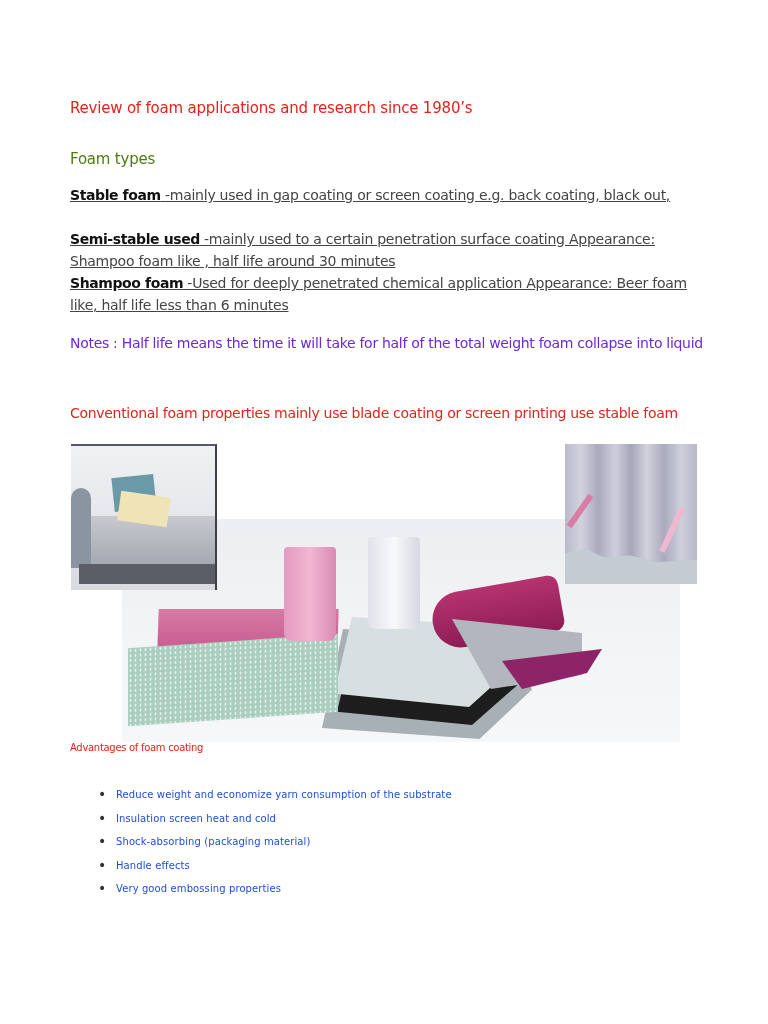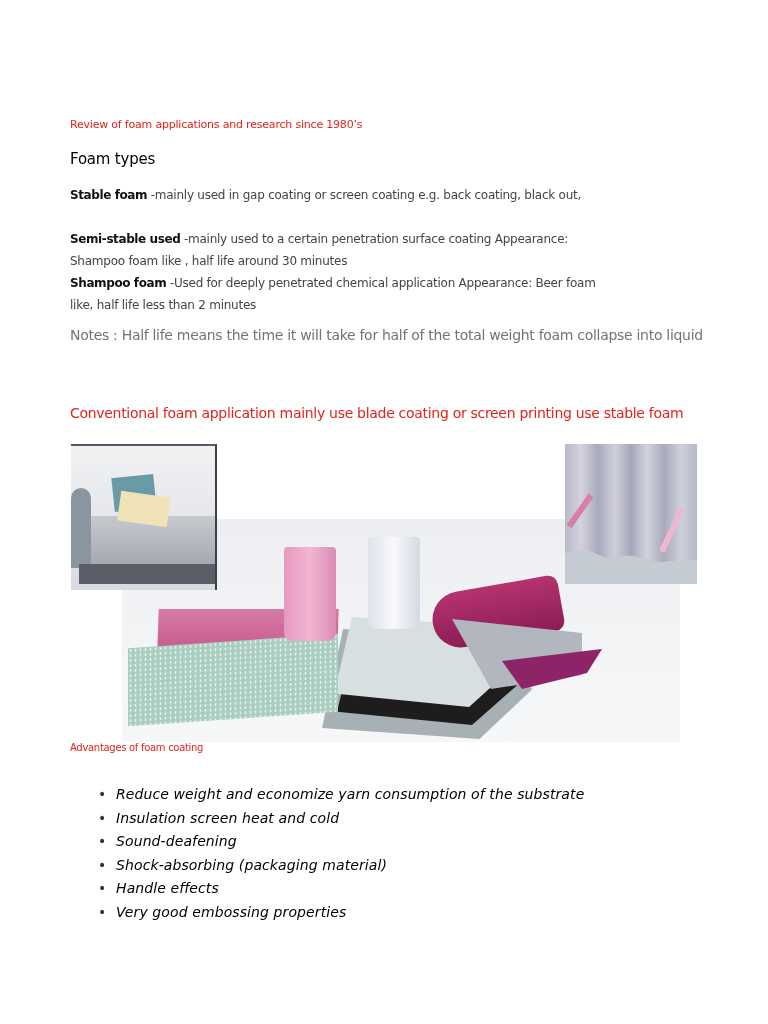--- a/index.html
+++ b/index.html
@@ -1,28 +1,28 @@
 <!DOCTYPE html>
 <html><head>
   <meta charset="utf-8">
   <style>
     * { margin: 0; padding: 0; box-sizing: border-box; }
     html, body { width: 768px; height: 1024px; background: #ffffff; overflow: hidden; }
     body { position: relative; font-family: "DejaVu Sans", sans-serif; }
     .abs { position: absolute; }
     .red { color: #e2231a; }
-    .title { left: 70px; top: 118px; font-size: 11px; letter-spacing: -0.2px; }
-    .h-types { left: 70px; top: 150px; font-size: 15px; color: #000000; letter-spacing: -0.2px; }
-    .para { left: 70px; width: 660px; font-size: 12px; line-height: 22px; color: #444; letter-spacing: -0.25px; }
+    .title { left: 70px; top: 99px; font-size: 15px; letter-spacing: -0.2px; }
+    .h-types { left: 70px; top: 150px; font-size: 15px; color: #4d7c0f; letter-spacing: -0.2px; }
+    .para { left: 70px; width: 660px; font-size: 14px; line-height: 22px; color: #444; letter-spacing: -0.25px; text-decoration: underline; }
     .para b { color: #111; font-weight: bold; letter-spacing: -0.4px; }
-    .notes { left: 70px; top: 324px; width: 660px; font-size: 14px; line-height: 22px; color: #737373; letter-spacing: -0.3px; }
+    .notes { left: 70px; top: 332px; width: 660px; font-size: 14px; line-height: 22px; color: #6d28d9; letter-spacing: -0.3px; }
     .conv { left: 70px; top: 402px; width: 660px; font-size: 14px; line-height: 22px; letter-spacing: -0.3px; }
     .adv { left: 70px; top: 742px; font-size: 10px; letter-spacing: -0.3px; }
     ul.list { position: absolute; left: 98px; top: 783px; list-style: none; }
-    ul.list li { font-size: 14px; line-height: 23.5px; color: #000000; letter-spacing: 0.1px; position: relative; padding-left: 18px; font-style: italic; }
+    ul.list li { font-size: 10px; line-height: 23.5px; color: #1d4ed8; letter-spacing: 0.1px; position: relative; padding-left: 18px; }
     ul.list li::before { content: "\2022"; position: absolute; left: 0; top: 0; color: #333; font-size: 14px; }
 
     
     .img-main { left: 122px; top: 519px; width: 558px; height: 223px; background: linear-gradient(180deg, #eceef1 0%, #f3f4f6 55%, #f6f7f8 100%); overflow: hidden; }
     .img-sofa { left: 71px; top: 444px; width: 146px; height: 146px; background: linear-gradient(180deg,#f0f1f3 0%,#e8e9ec 40%,#d9dadf 100%); border-top: 2px solid #555a66; border-right: 2px solid #3b3f48; overflow: hidden; }
     .img-curtain { left: 565px; top: 444px; width: 132px; height: 140px; background: linear-gradient(90deg,#b9b9c9 0%,#d3d3df 12%,#a9a9bd 25%,#cfcfdc 38%,#a5a6b9 50%,#d2d2de 62%,#a9aabc 75%,#cfd0dc 88%,#b7b8c8 100%); overflow: hidden; }
     .shape { position: absolute; }
   </style>
 </head>
 <body>
@@ -35,26 +35,26 @@
   <b>Stable foam</b><span> -mainly used in gap coating or screen coating e.g. back coating, black out,</span><br>
 </div>
 
 <div class="abs para" style="top:228px;">
   <b>Semi-stable used</b><span> -mainly used to a certain penetration surface coating Appearance:</span><br>
   <span>Shampoo foam like , half life around 30 minutes</span>
 </div>
 
 <div class="abs para" style="top:272px;">
   <b>Shampoo foam</b><span> -Used for deeply penetrated chemical application Appearance: Beer foam</span><br>
-  <span>like, half life less than 2 minutes</span>
+  <span>like, half life less than 6 minutes</span>
 </div>
 
 <div class="abs notes">Notes :   Half life means the time it will take for half of the total weight foam collapse into liquid</div>
 
-<div class="abs conv red">Conventional foam application mainly use blade coating or screen printing use stable foam</div>
+<div class="abs conv red">Conventional foam properties mainly use blade coating or screen printing use stable foam</div>
 
 <div class="abs img-main">
 
   <div class="shape" style="left:36px;top:90px;width:180px;height:42px;background:linear-gradient(180deg,#d77aa5,#c85b8f);transform:skewX(-2deg);"></div>
 
   <div class="shape" style="left:200px;top:110px;width:210px;height:110px;background:#a7b1b5;clip-path:polygon(10% 0,90% 10%,100% 55%,75% 100%,0 90%);"></div>
   <div class="shape" style="left:215px;top:118px;width:180px;height:88px;background:#1d1d1d;clip-path:polygon(10% 0,90% 10%,100% 55%,75% 100%,0 85%);"></div>
   <div class="shape" style="left:212px;top:98px;width:180px;height:90px;background:#d8dfe0;clip-path:polygon(10% 0,90% 10%,100% 55%,75% 100%,0 85%);"></div>
 
   <div class="shape" style="left:6px;top:122px;width:210px;height:78px;background-color:#a9cdbf;background-image:radial-gradient(#e9f2ee 30%, transparent 35%);background-size:5px 5px;transform:skewY(-4deg);"></div>
@@ -80,17 +80,16 @@
   <div class="shape" style="left:0;top:96px;width:132px;height:44px;background:#c4cbd2;clip-path:polygon(0 30%,15% 20%,30% 40%,50% 35%,70% 50%,100% 45%,100% 100%,0 100%);"></div>
   <div class="shape" style="left:12px;top:48px;width:6px;height:38px;background:#d97ca6;transform:rotate(35deg);"></div>
   <div class="shape" style="left:104px;top:62px;width:6px;height:48px;background:#f0b8d0;transform:rotate(25deg);"></div>
 </div>
 
 <div class="abs adv red">Advantages of foam coating</div>
 
 <ul class="list">
   <li>Reduce weight and economize yarn consumption of the substrate</li>
   <li>Insulation screen heat and cold</li>
-  <li>Sound-deafening</li>
   <li>Shock-absorbing (packaging material)</li>
   <li>Handle effects</li>
   <li>Very good embossing properties</li>
 </ul>
 
 </body></html>

